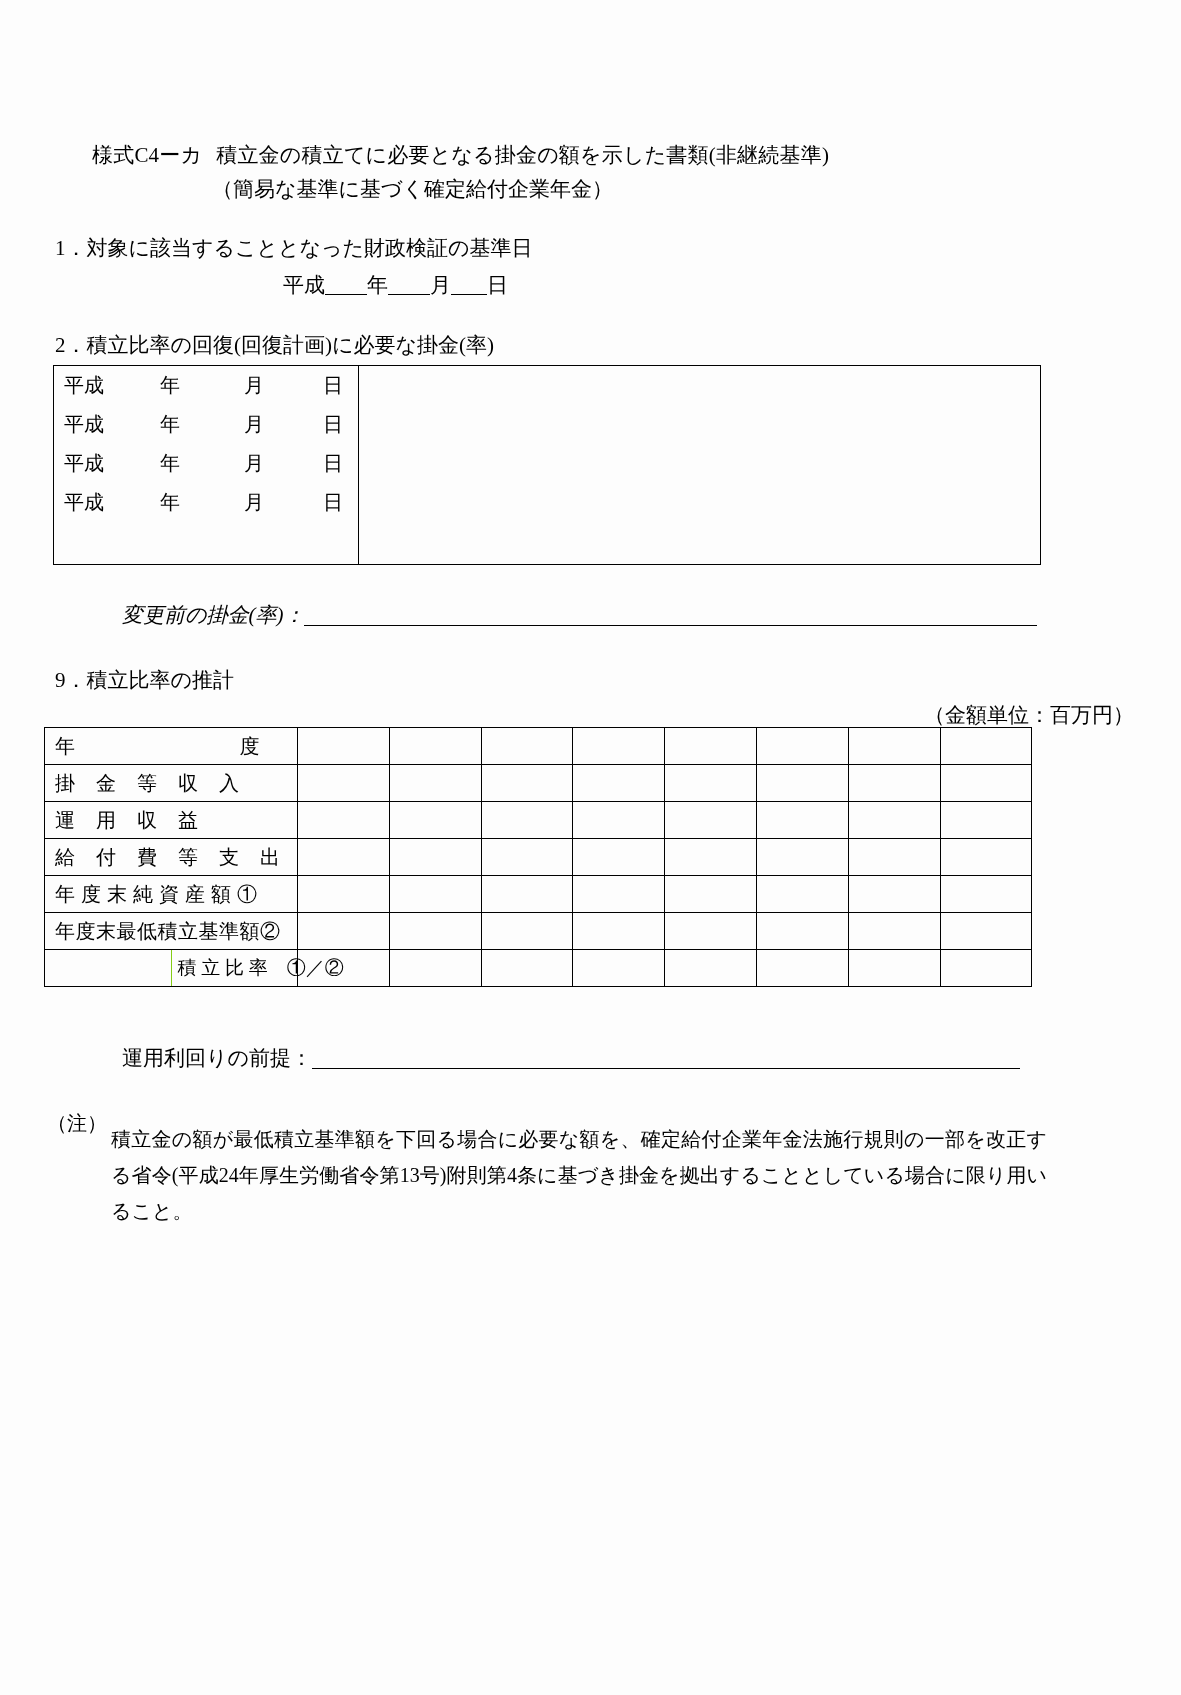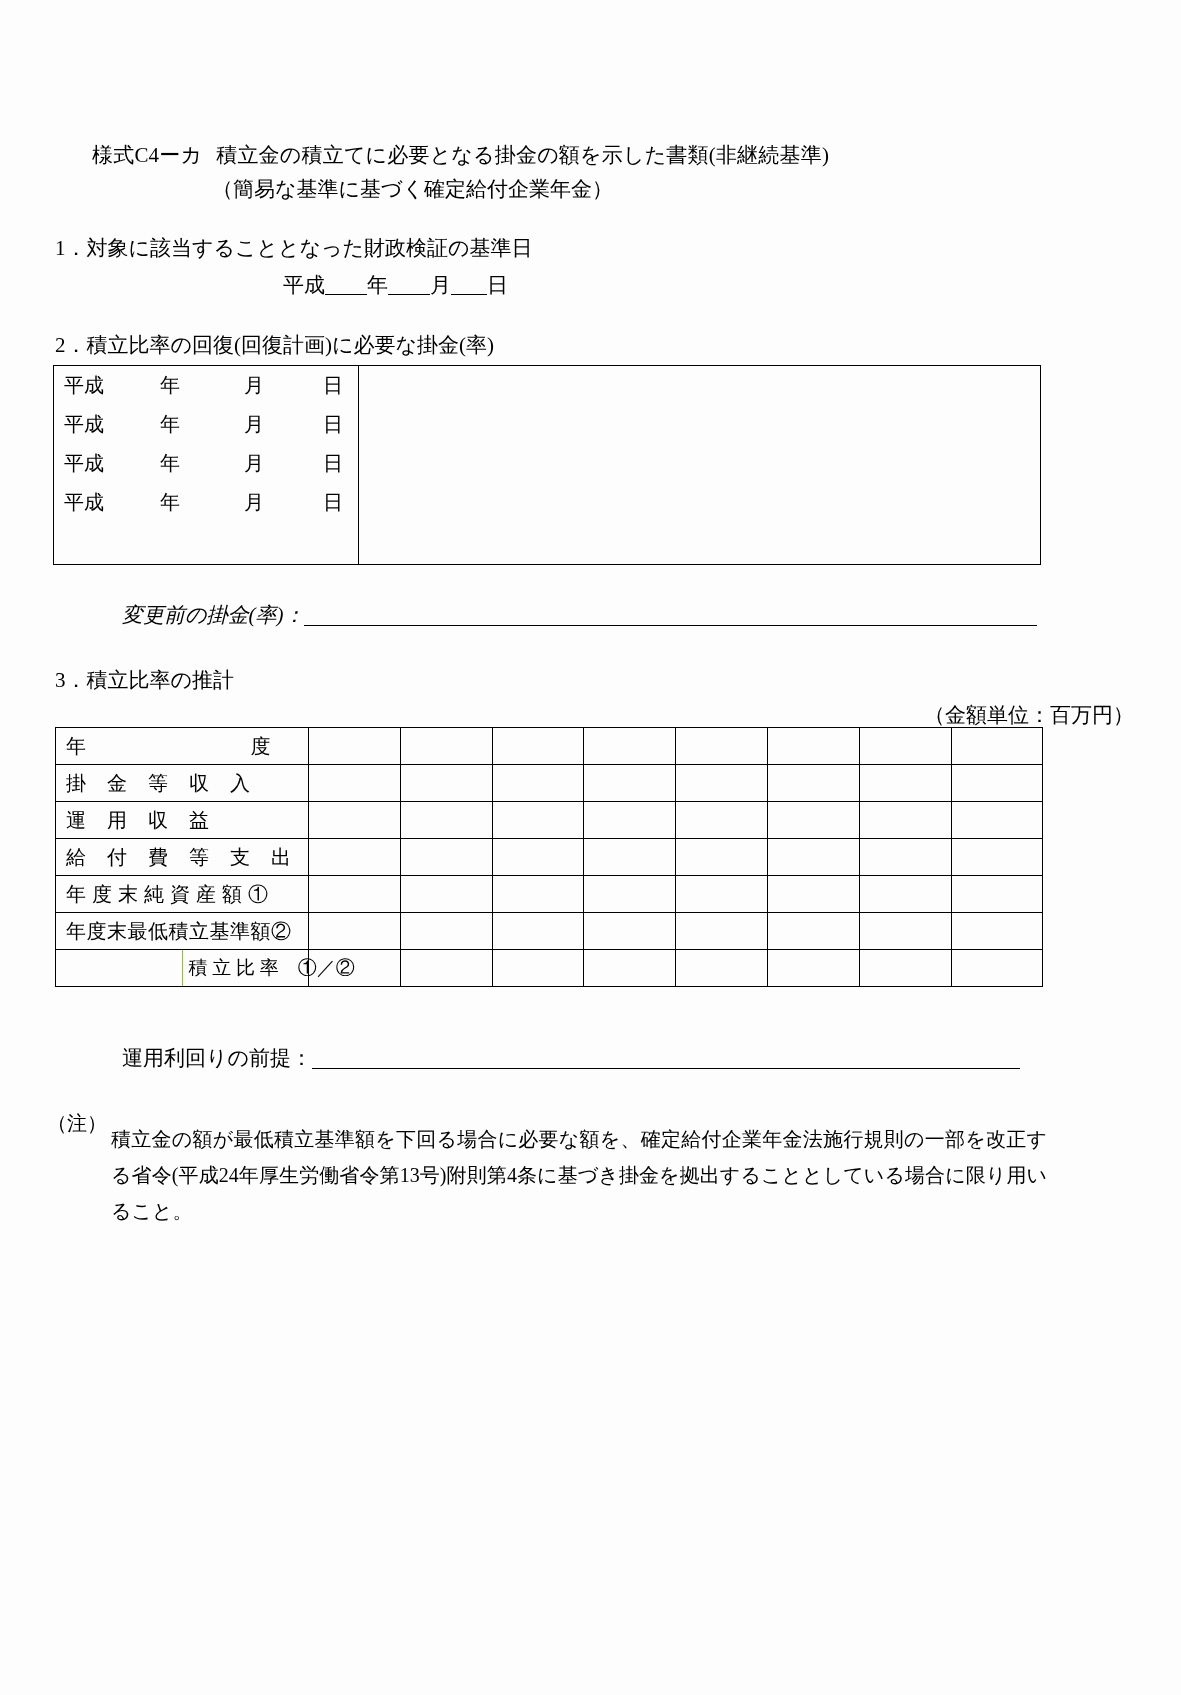--- a/index.html
+++ b/index.html
@@ -142,21 +142,21 @@
     vertical-align: -4px;
   }
   .nl1 { left: 122px; top: 600px; font-style: italic; }
   .nl1 .fill { width: 733px; }
   .nl2 { left: 122px; top: 1043px; }
   .nl2 .fill { width: 708px; }
 
   
   .tbl2 {
     position: absolute;
-    left: 55px;
+    left: 44px;
     top: 727px;
     width: 988px;
     border-collapse: collapse;
     table-layout: fixed;
   }
   .tbl2 td {
     border: 1px solid #000;
     height: 37px;
     padding: 0;
     box-sizing: border-box;
@@ -251,21 +251,21 @@
           <span class="c-m">月</span>
           <span class="c-d">日</span>
       </div>
     </div>
   </div>
 
   <div class="note-line nl1">
     <span class="lbl">変更前の掛金(率)：</span><span class="fill"></span>
   </div>
 
-  <div class="section sec3">3．積立比率の推計</div>
+  <div class="section sec3">9．積立比率の推計</div>
   <div class="unit-note">（金額単位：百万円）</div>
 
   <table class="tbl2">
     <tbody>
         <tr>
       <td class="lbl-cell" colspan="2"><span class="sp4">年　　　　　　　　度</span></td>
       <td class="data-cell"></td>
       <td class="data-cell"></td>
       <td class="data-cell"></td>
       <td class="data-cell"></td>

